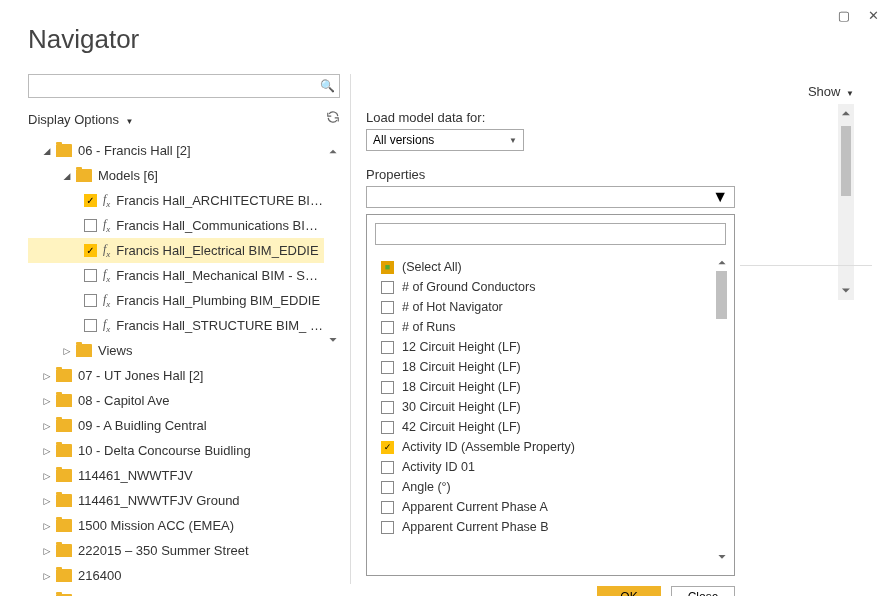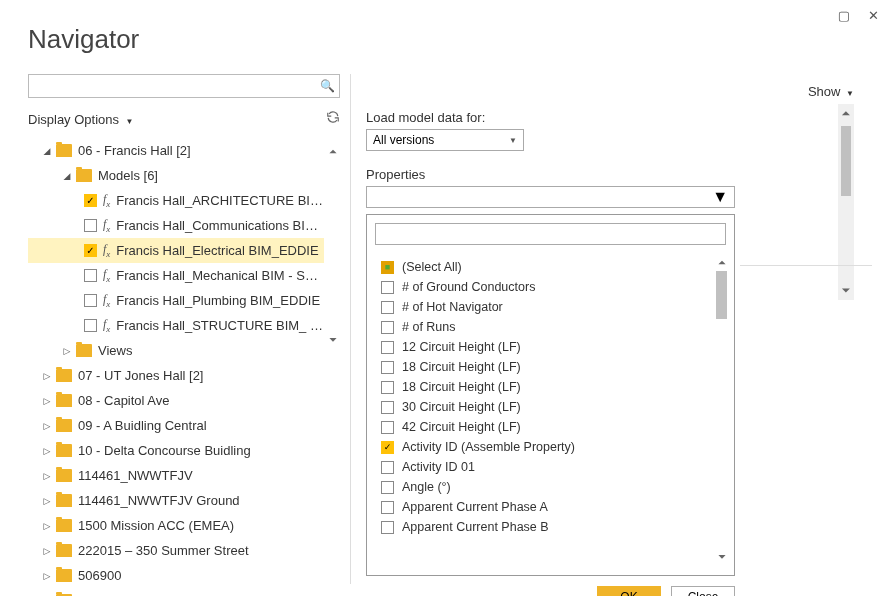--- a/index.html
+++ b/index.html
@@ -184,21 +184,21 @@
         <div class="node">
           <span class="spacer" style="width:14px"></span>
           <span class="exp">▷</span>
           <span class="folder-icon"></span>
           <span style="overflow:hidden;text-overflow:ellipsis">222015 – 350 Summer Street</span>
         </div>
         <div class="node">
           <span class="spacer" style="width:14px"></span>
           <span class="exp">▷</span>
           <span class="folder-icon"></span>
-          <span style="overflow:hidden;text-overflow:ellipsis">506900</span>
+          <span style="overflow:hidden;text-overflow:ellipsis">216400</span>
         </div>
         <div class="node">
           <span class="spacer" style="width:14px"></span>
           <span class="exp">▷</span>
           <span class="folder-icon"></span>
           <span style="overflow:hidden;text-overflow:ellipsis">400 Beale</span>
         </div>
       </div>
     <div class="tree-scrollbar">
       <div class="up">⏶</div>

